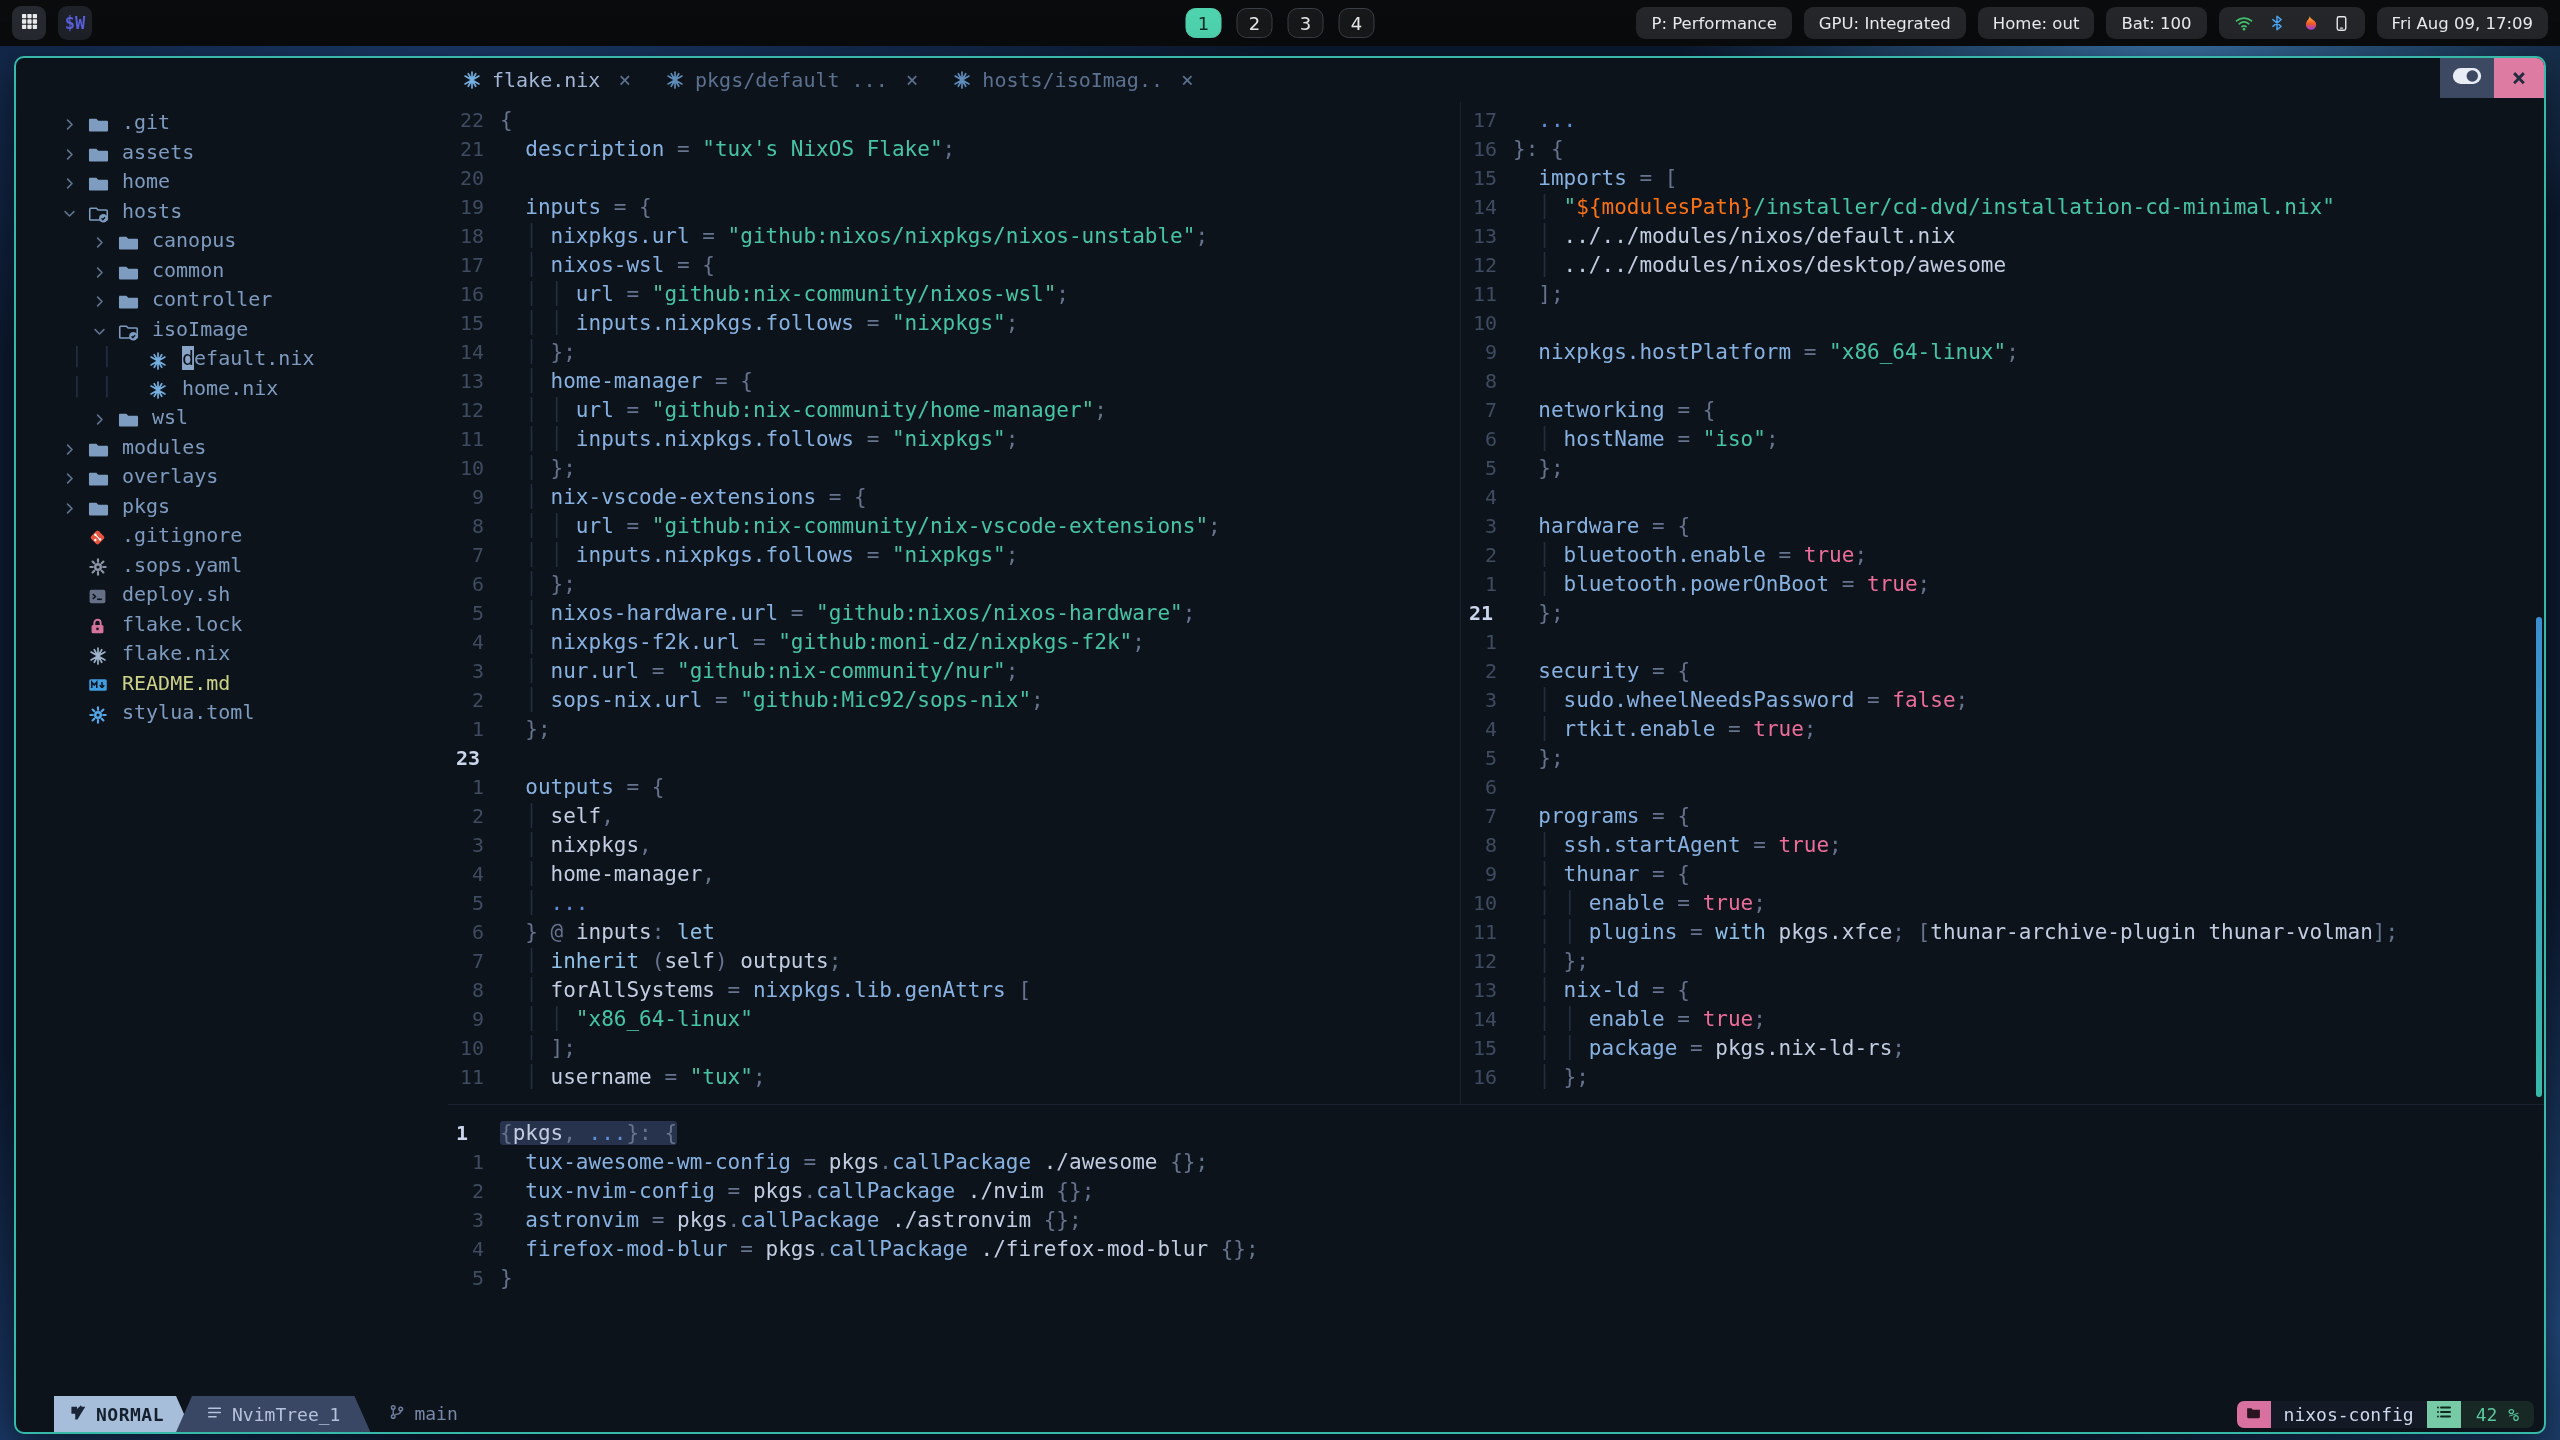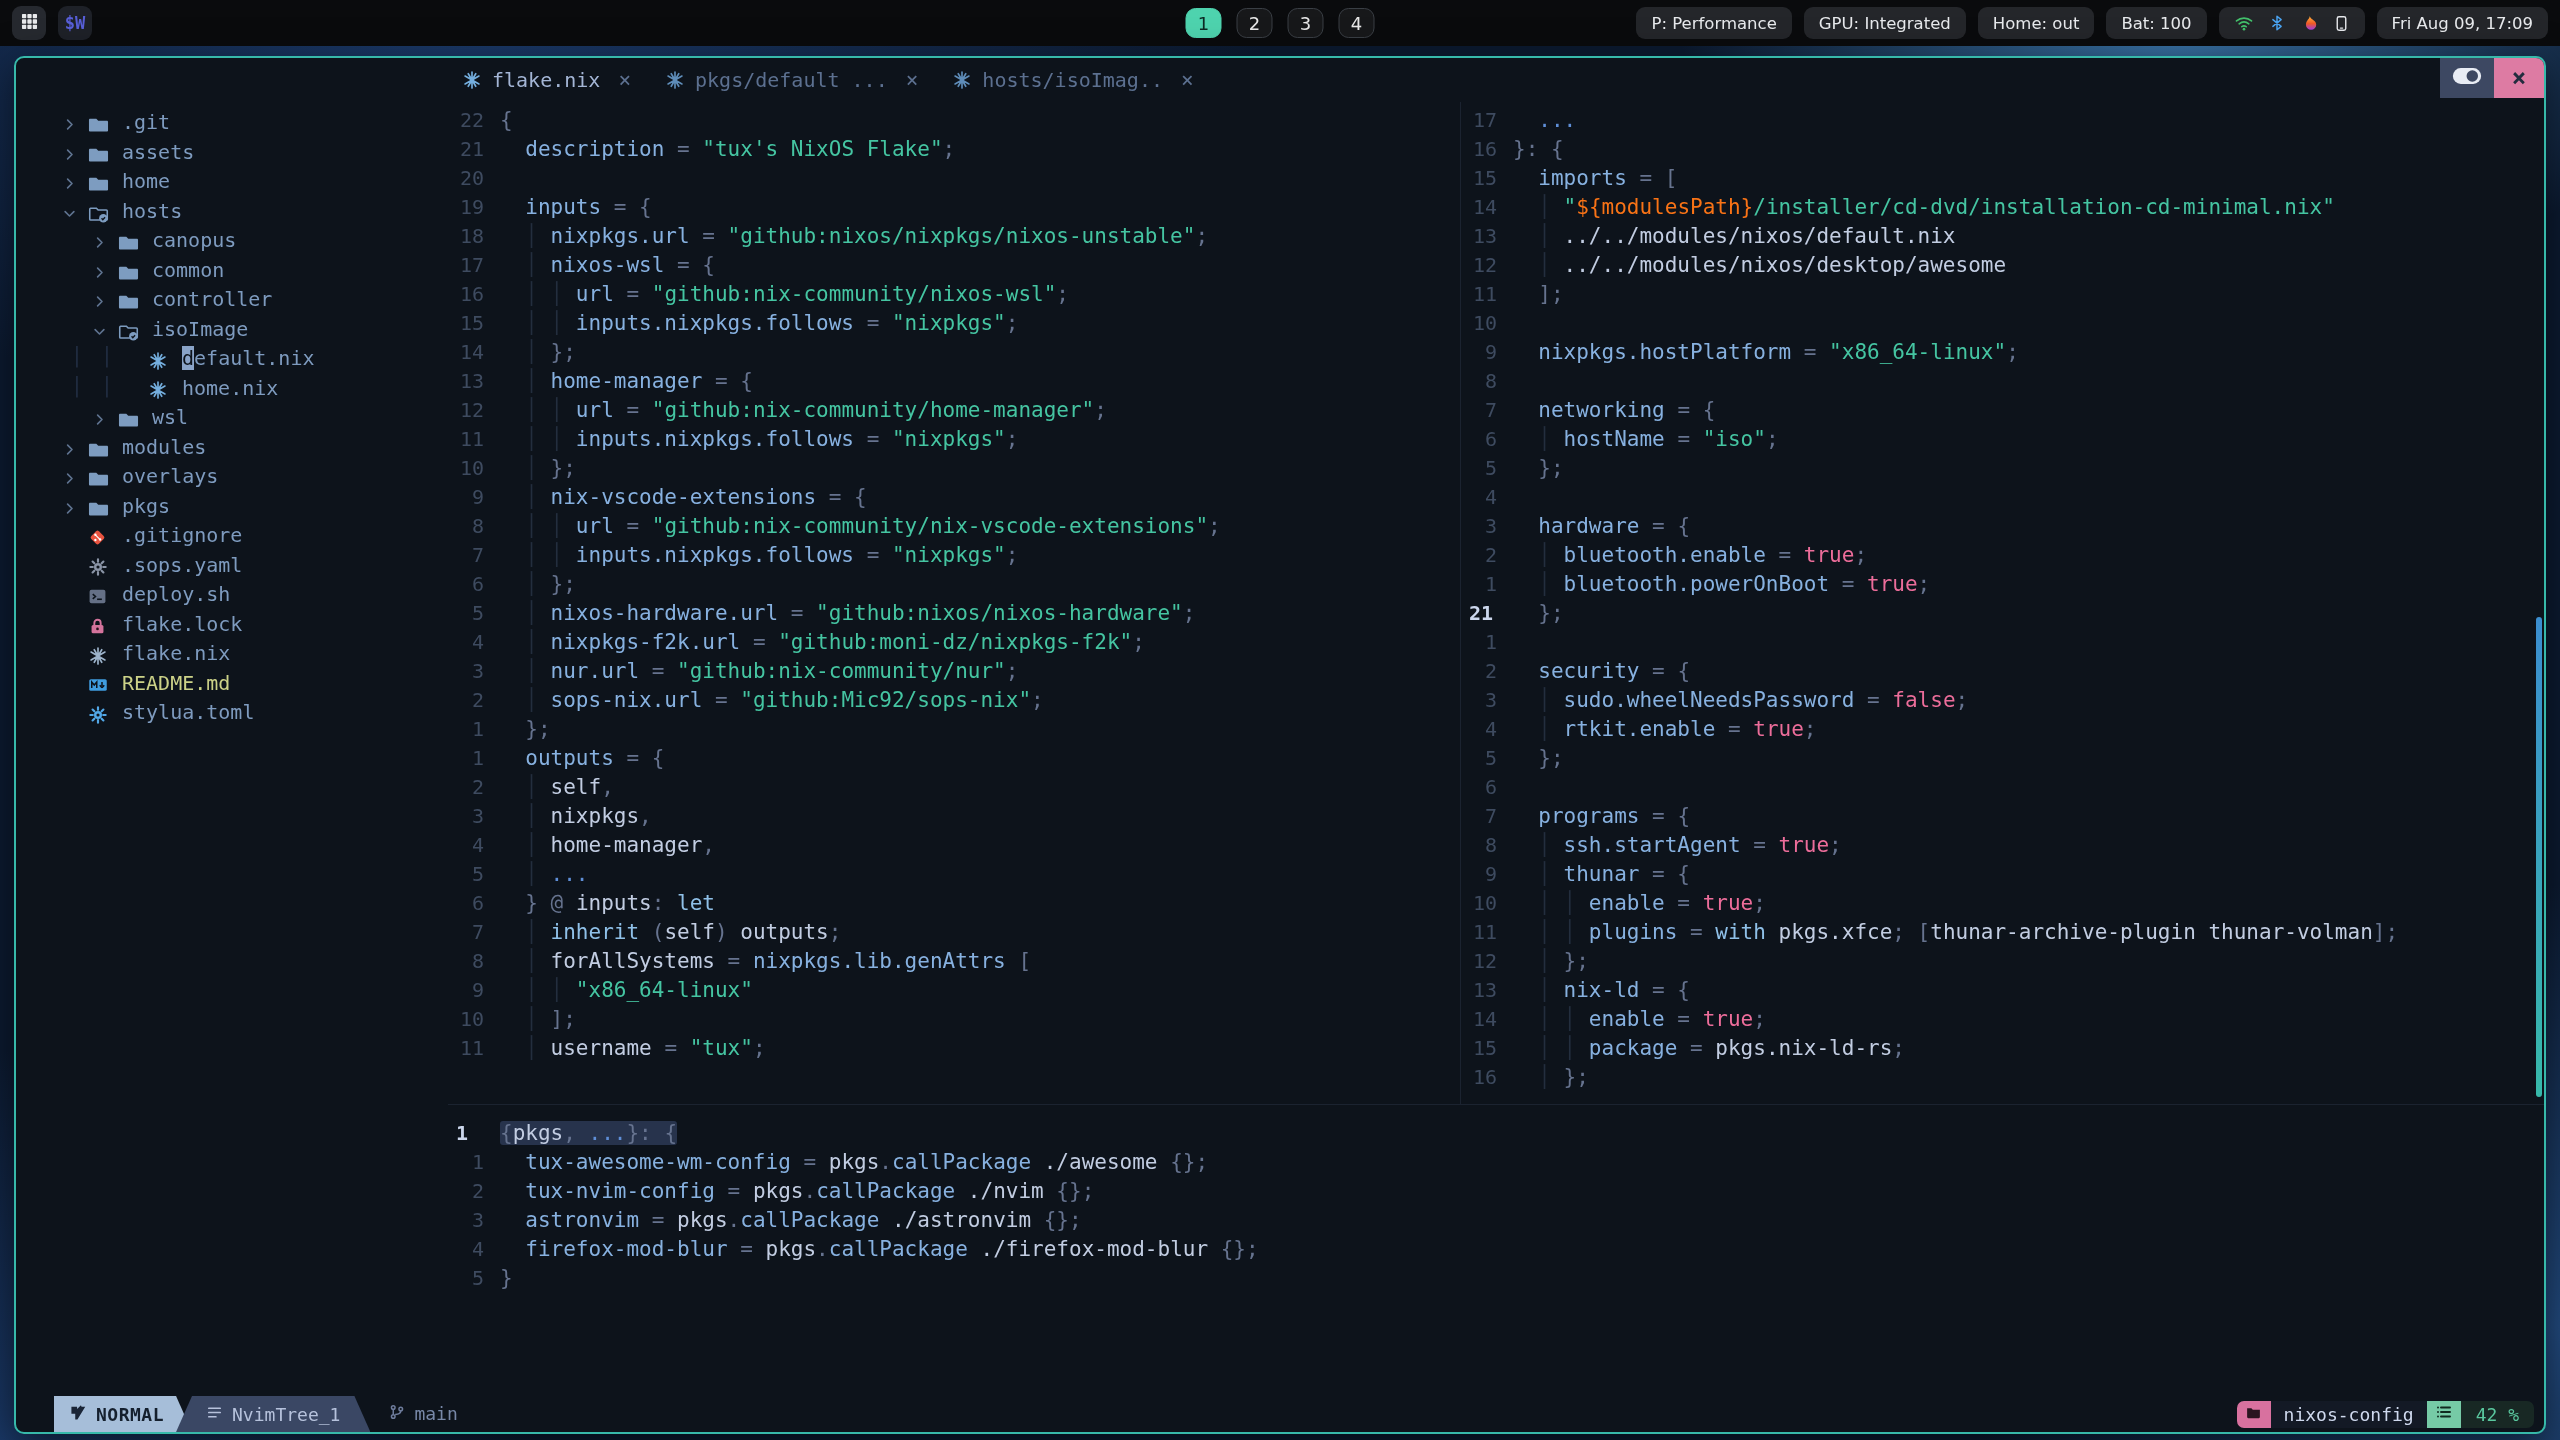--- a/index.html
+++ b/index.html
@@ -331,20 +331,21 @@
             <div class="line"><span class="ln">10</span><span class="code"><span class="ind">  │ </span><span class="tk-p">};</span></span></div>
             <div class="line"><span class="ln">9</span><span class="code"><span class="ind">  │ </span><span class="tk-a">nix-vscode-extensions</span><span class="tk-p"> = {</span></span></div>
             <div class="line"><span class="ln">8</span><span class="code"><span class="ind">  │ │ </span><span class="tk-a">url</span><span class="tk-p"> = </span><span class="tk-s">"github:nix-community/nix-vscode-extensions"</span><span class="tk-p">;</span></span></div>
             <div class="line"><span class="ln">7</span><span class="code"><span class="ind">  │ │ </span><span class="tk-a">inputs.nixpkgs.follows</span><span class="tk-p"> = </span><span class="tk-s">"nixpkgs"</span><span class="tk-p">;</span></span></div>
             <div class="line"><span class="ln">6</span><span class="code"><span class="ind">  │ </span><span class="tk-p">};</span></span></div>
             <div class="line"><span class="ln">5</span><span class="code"><span class="ind">  │ </span><span class="tk-a">nixos-hardware.url</span><span class="tk-p"> = </span><span class="tk-s">"github:nixos/nixos-hardware"</span><span class="tk-p">;</span></span></div>
             <div class="line"><span class="ln">4</span><span class="code"><span class="ind">  │ </span><span class="tk-a">nixpkgs-f2k.url</span><span class="tk-p"> = </span><span class="tk-s">"github:moni-dz/nixpkgs-f2k"</span><span class="tk-p">;</span></span></div>
             <div class="line"><span class="ln">3</span><span class="code"><span class="ind">  │ </span><span class="tk-a">nur.url</span><span class="tk-p"> = </span><span class="tk-s">"github:nix-community/nur"</span><span class="tk-p">;</span></span></div>
             <div class="line"><span class="ln">2</span><span class="code"><span class="ind">  │ </span><span class="tk-a">sops-nix.url</span><span class="tk-p"> = </span><span class="tk-s">"github:Mic92/sops-nix"</span><span class="tk-p">;</span></span></div>
             <div class="line"><span class="ln">1</span><span class="code"><span class="ind">  </span><span class="tk-p">};</span></span></div>
+            <div class="line"><span class="ln cur">23</span><span class="code"></span></div>
             <div class="line"><span class="ln">1</span><span class="code"><span class="ind">  </span><span class="tk-a">outputs</span><span class="tk-p"> = {</span></span></div>
             <div class="line"><span class="ln">2</span><span class="code"><span class="ind">  │ </span><span class="tk-w">self</span><span class="tk-p">,</span></span></div>
             <div class="line"><span class="ln">3</span><span class="code"><span class="ind">  │ </span><span class="tk-w">nixpkgs</span><span class="tk-p">,</span></span></div>
             <div class="line"><span class="ln">4</span><span class="code"><span class="ind">  │ </span><span class="tk-w">home-manager</span><span class="tk-p">,</span></span></div>
             <div class="line"><span class="ln">5</span><span class="code"><span class="ind">  │ </span><span class="tk-e">...</span></span></div>
             <div class="line"><span class="ln">6</span><span class="code"><span class="ind">  </span><span class="tk-p">} @ </span><span class="tk-w">inputs</span><span class="tk-p">: </span><span class="tk-k">let</span></span></div>
             <div class="line"><span class="ln">7</span><span class="code"><span class="ind">  │ </span><span class="tk-k">inherit</span><span class="tk-p"> (</span><span class="tk-w">self</span><span class="tk-p">) </span><span class="tk-w">outputs</span><span class="tk-p">;</span></span></div>
             <div class="line"><span class="ln">8</span><span class="code"><span class="ind">  │ </span><span class="tk-w">forAllSystems</span><span class="tk-p"> = </span><span class="tk-a">nixpkgs.lib.genAttrs</span><span class="tk-p"> [</span></span></div>
             <div class="line"><span class="ln">9</span><span class="code"><span class="ind">  │ │ </span><span class="tk-s">"x86_64-linux"</span></span></div>
             <div class="line"><span class="ln">10</span><span class="code"><span class="ind">  │ </span><span class="tk-p">];</span></span></div>

